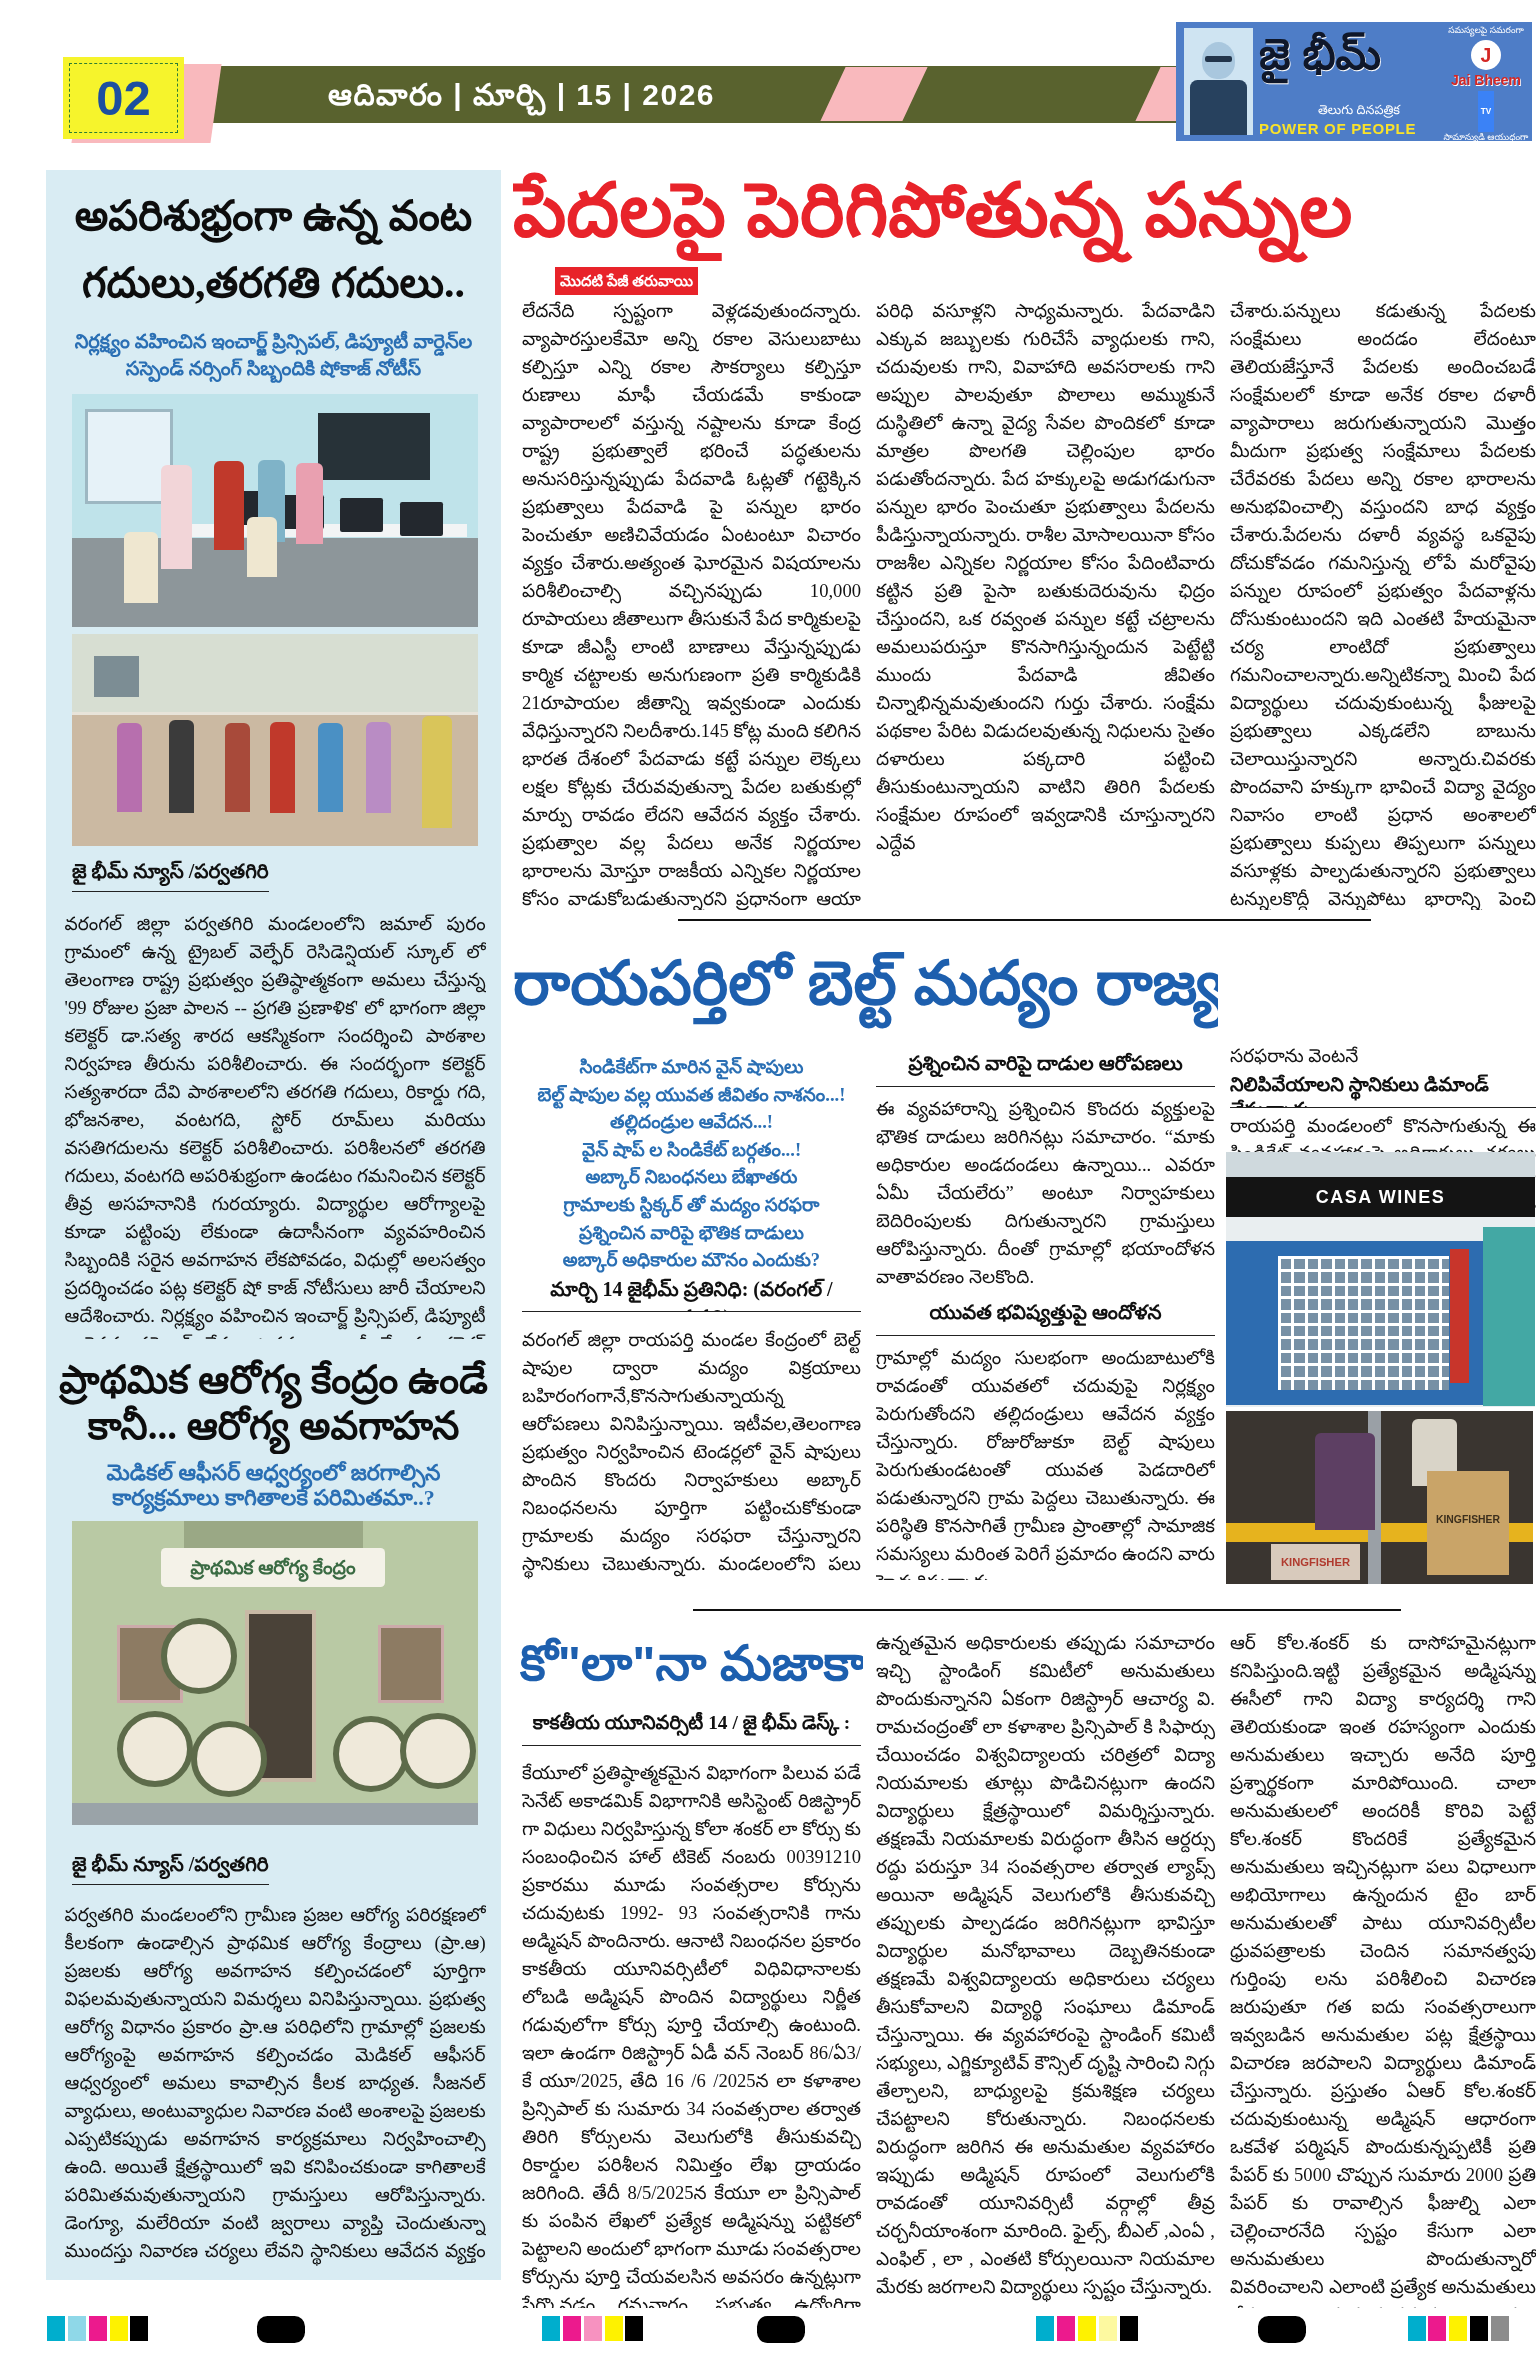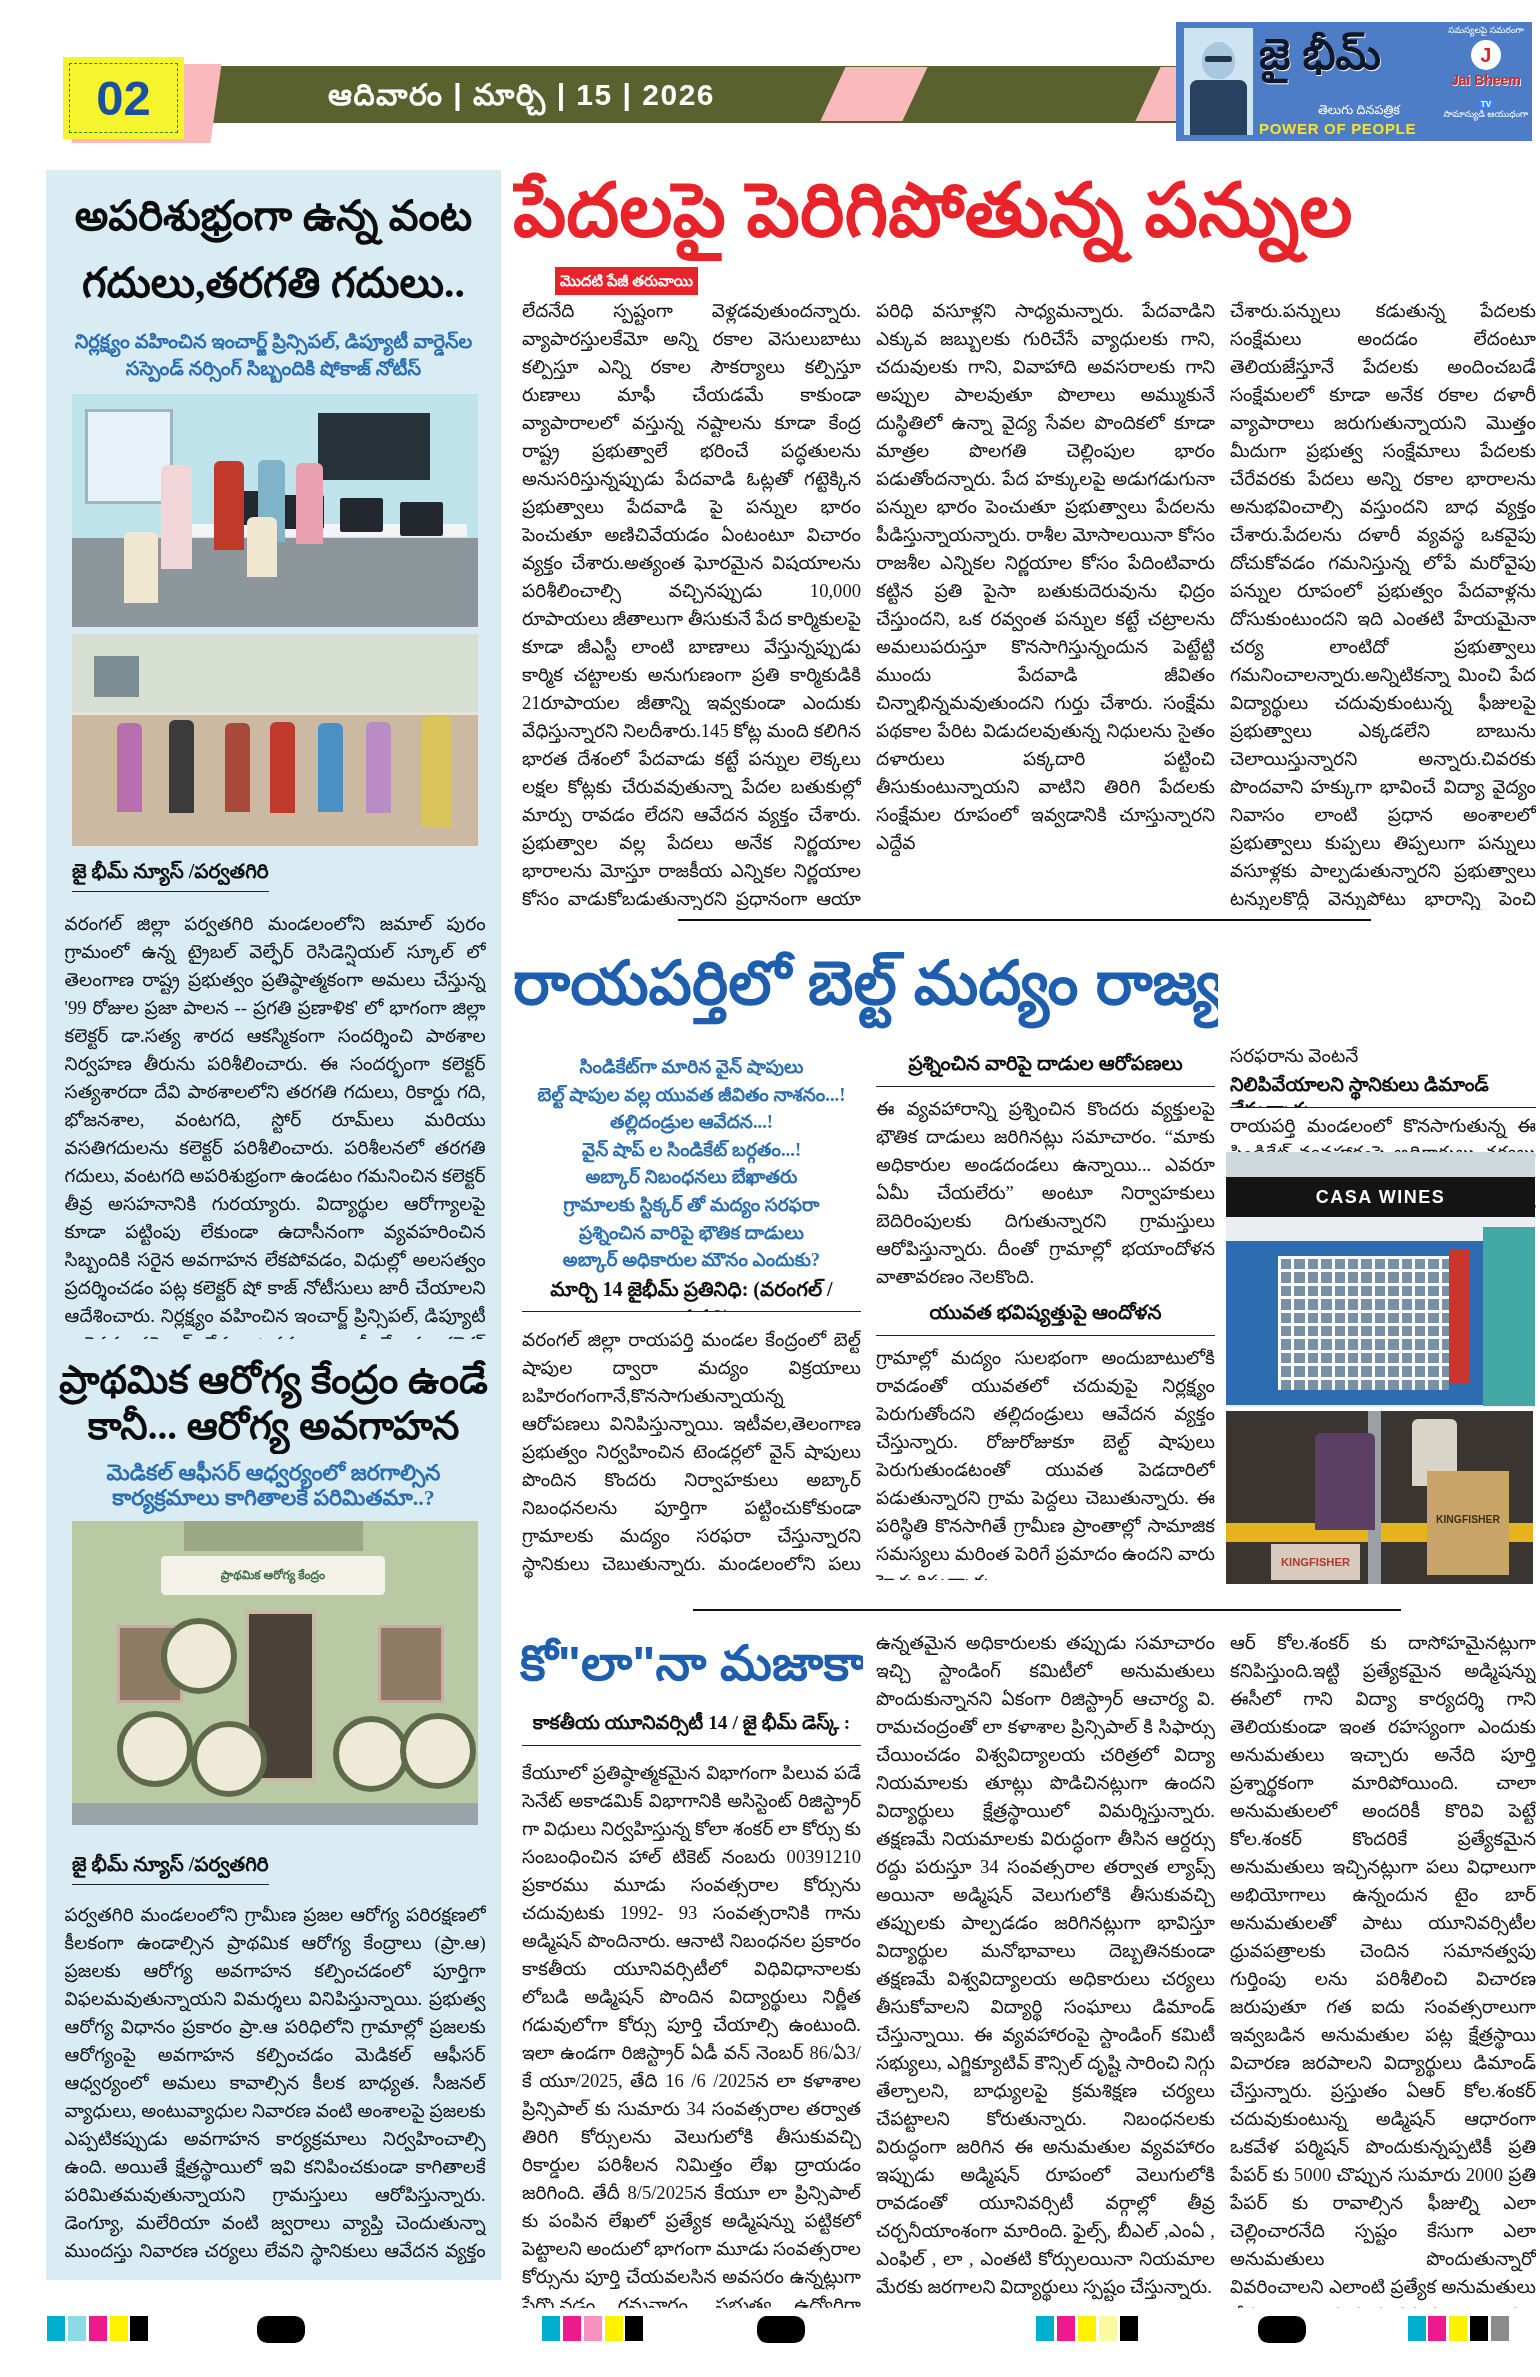--- a/index.html
+++ b/index.html
@@ -27,21 +27,21 @@
   .mh-brand{position:absolute;left:83px;top:7.5px;width:179px;color:#0f172a;font-weight:bold;font-size:43px;line-height:48px;
             font-family:"Liberation Sans",sans-serif;text-shadow:0.7px 0.7px 0 #fff;}
   .mh-daily{position:absolute;left:142px;top:81px;color:#fff;font-size:12.7px;font-family:"Liberation Sans",sans-serif;}
   .mh-power{position:absolute;left:83px;top:98px;color:#f9e22a;font-weight:bold;font-size:15px;
             font-family:"Liberation Sans",sans-serif;letter-spacing:0.7px;}
   .mh-right{position:absolute;right:3px;top:3px;width:86px;height:113px;text-align:center;
             font-family:"Liberation Sans",sans-serif;color:#fff;font-size:9px;}
   .mh-circle{margin:3px auto 1.5px;width:30px;height:30px;border-radius:50%;background:#fff;color:#d42724;
              font-weight:bold;font-size:19.4px;line-height:30px;}
   .mh-jb{color:#d42724;font-weight:bold;font-size:14px;text-shadow:0.7px 0.7px 0 #fff;}
-  .mh-tv{display:inline-block;background:#3b82f6;color:#fff;font-weight:bold;font-size:8.2px;padding:0 3px;margin-top:12px;}
+  .mh-tv{display:inline-block;background:#3b82f6;color:#fff;font-weight:bold;font-size:8.2px;padding:16px 3px;margin-top:3px;}
   
   .left-panel{left:46px;top:170px;width:455px;height:2110px;background:#d9ecf3;}
   .lp h2{margin:0;text-align:center;font-weight:bold;color:#0d0d0d;}
   .lp-head1{position:absolute;left:7.5px;top:13.4px;width:440px;font-size:42px;line-height:67px;overflow:hidden;height:138px;}
   .lp-sub1{position:absolute;left:15px;top:158px;width:425px;text-align:center;color:#2a6fb4;
            font-weight:bold;font-size:19.4px;line-height:27px;height:57px;overflow:hidden;}
   .lp-byline{font-weight:bold;font-size:20px;border-bottom:1.5px solid #222;display:inline-block;padding-bottom:3px;}
   .lp-body{font-size:18.6px;line-height:28px;text-align:justify;overflow:hidden;}
   .lp-head2{position:absolute;left:7.5px;top:1187px;width:440px;font-size:39px;line-height:46px;text-align:center;
             font-weight:bold;height:97px;overflow:hidden;}
@@ -53,21 +53,21 @@
   .ph2{left:26px;top:464px;width:406px;height:212px;background:linear-gradient(#e8e4da 0 38%,#cbb9a2 38% 100%);}
   .ph3{left:26px;top:1351px;width:406px;height:304px;background:#b9c9a4;}
   .ph4{background:linear-gradient(#cfd9dd 0 22%,#e9eef0 22% 100%);}
   .ph5{background:#3a3530;}
   .fig{position:absolute;border-radius:6px 6px 0 0;}
   .monitor{position:absolute;background:#23282e;border-radius:2.2px;}
   .table{position:absolute;background:#f2f4f5;}
   .board{position:absolute;background:#273238;}
   .window{position:absolute;background:#e6f2f8;border:3px solid #9db7c2;}
   .phc-sign{position:absolute;left:89px;top:27px;width:224px;height:39px;background:#f4f2e8;border-radius:4.5px;
-            color:#3a6b43;font-weight:bold;font-size:12px;line-height:39px;text-align:center;overflow:hidden;margin-top:8px;}
+            color:#3a6b43;font-weight:bold;font-size:19px;line-height:39px;text-align:center;overflow:hidden;}
   .phc-door{position:absolute;left:173px;top:89px;width:63px;height:164px;background:#4a4238;border:4.5px solid #c8b9a5;}
   .mural{position:absolute;width:64px;height:64px;border-radius:50%;background:#efe9da;border:6px solid #5d6b4a;}
   .phc-win{position:absolute;width:60px;height:72px;background:#8d7b63;border:3.7px solid #caa;}
   .casa-band{position:absolute;left:0;top:25px;width:100%;height:40px;background:#141414;color:#fff;
              font-family:"Liberation Sans",sans-serif;font-weight:bold;font-size:18px;line-height:40px;text-align:center;letter-spacing:1.5px;}
   .casa-front{position:absolute;left:0;top:89px;width:100%;height:164px;background:#2d6cb0;}
   .casa-grille{position:absolute;left:52px;top:104px;width:171px;height:134px;background:
        repeating-linear-gradient(#fff 0 3px,transparent 3px 13.4px),
        repeating-linear-gradient(90deg,#fff 0 3px,transparent 3px 13.4px),#7790a5;}
   .casa-right{position:absolute;right:0;top:75px;width:52px;height:179px;background:#43a8a4;}

